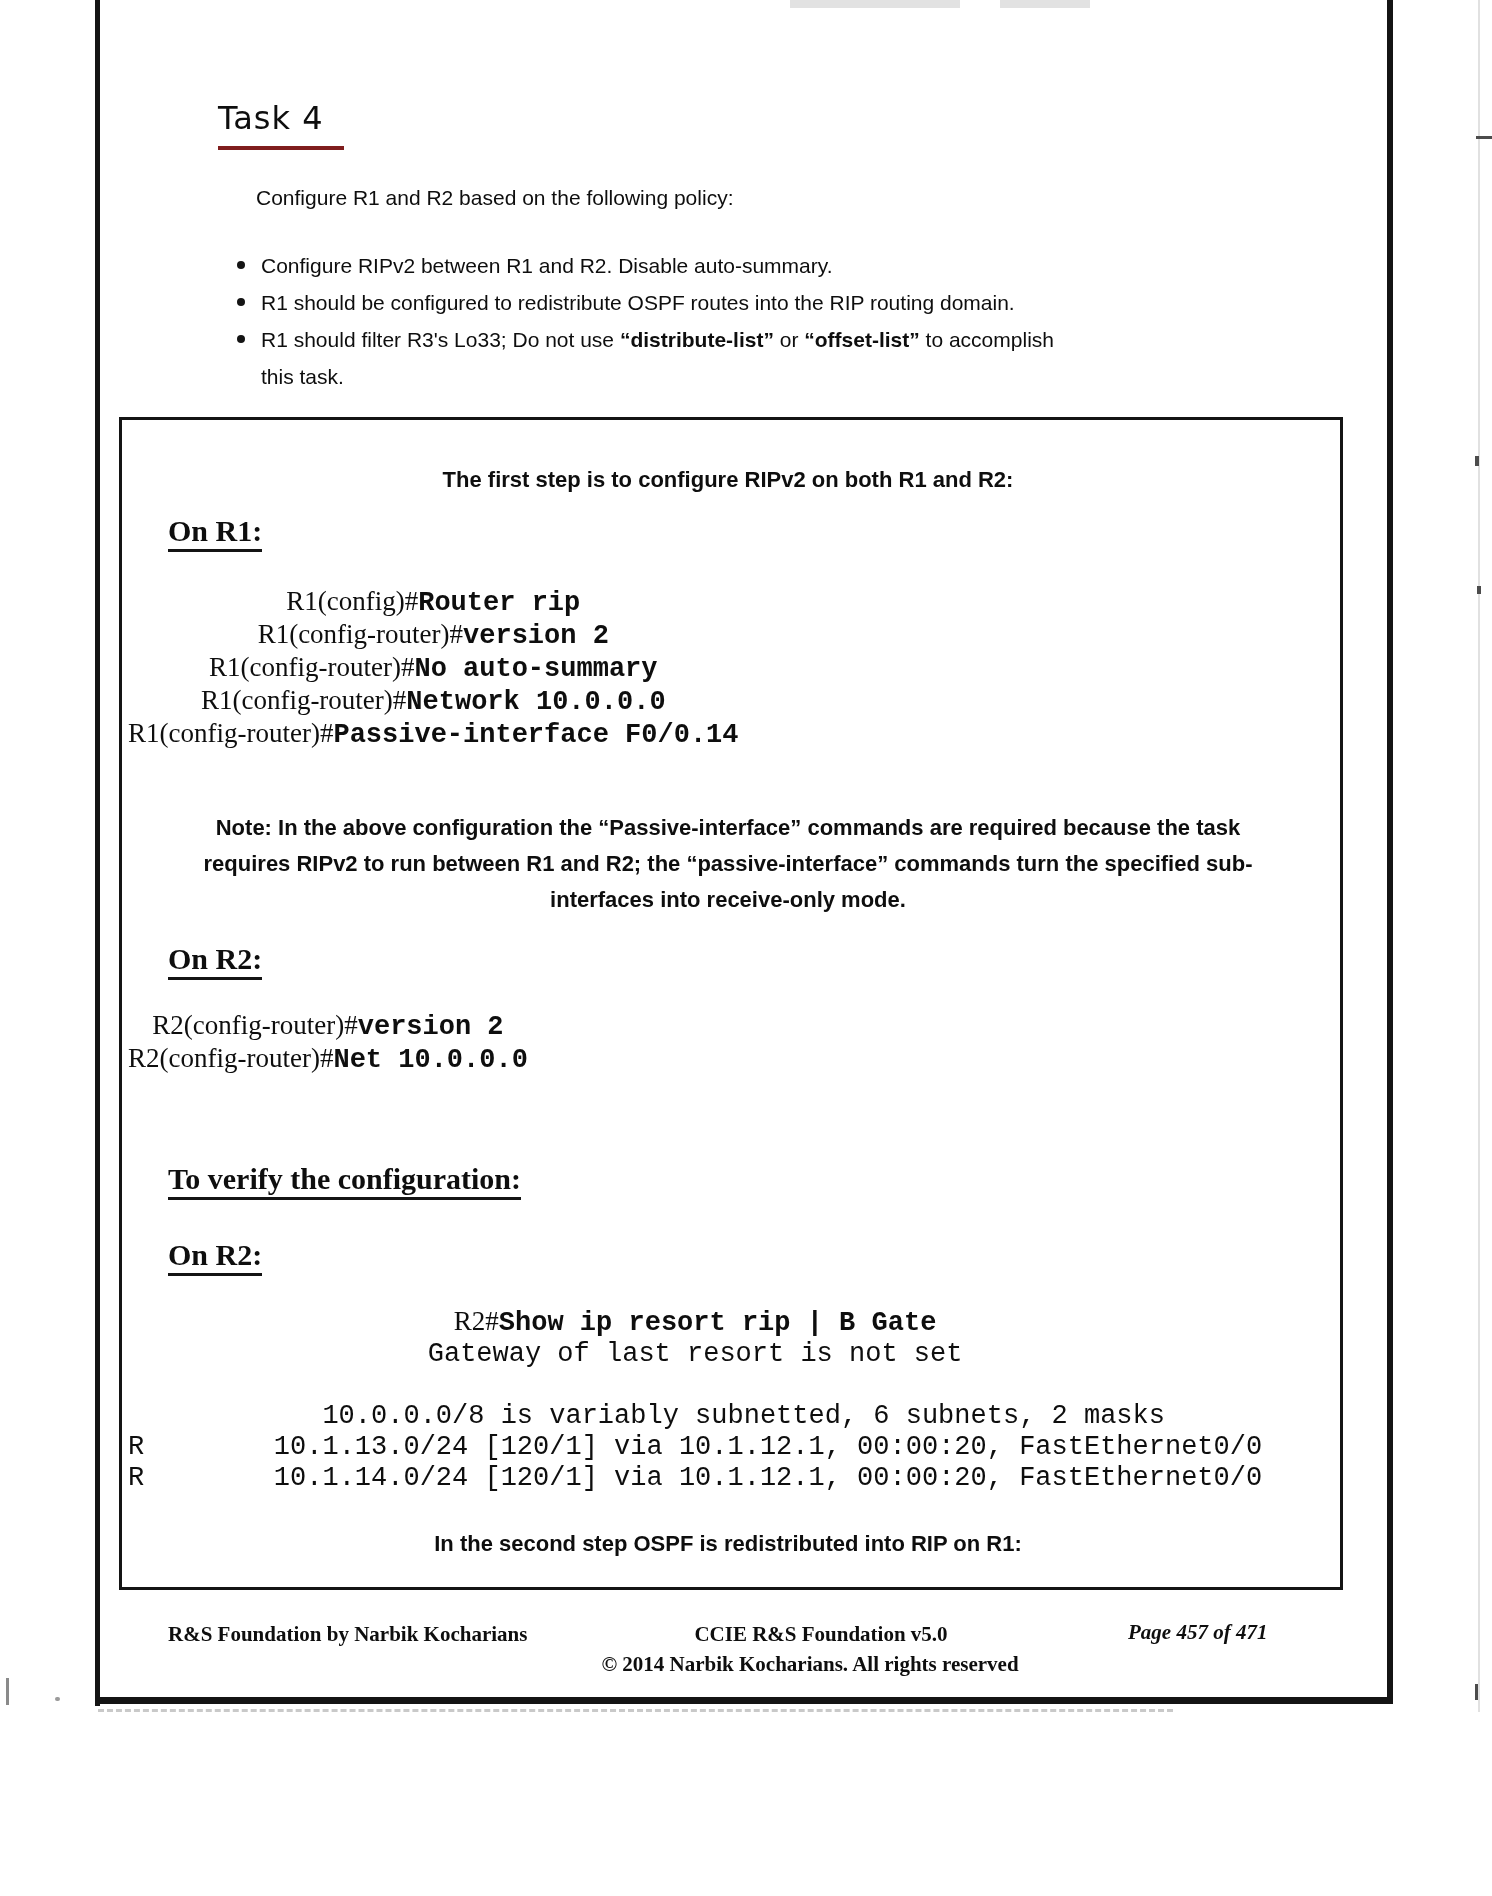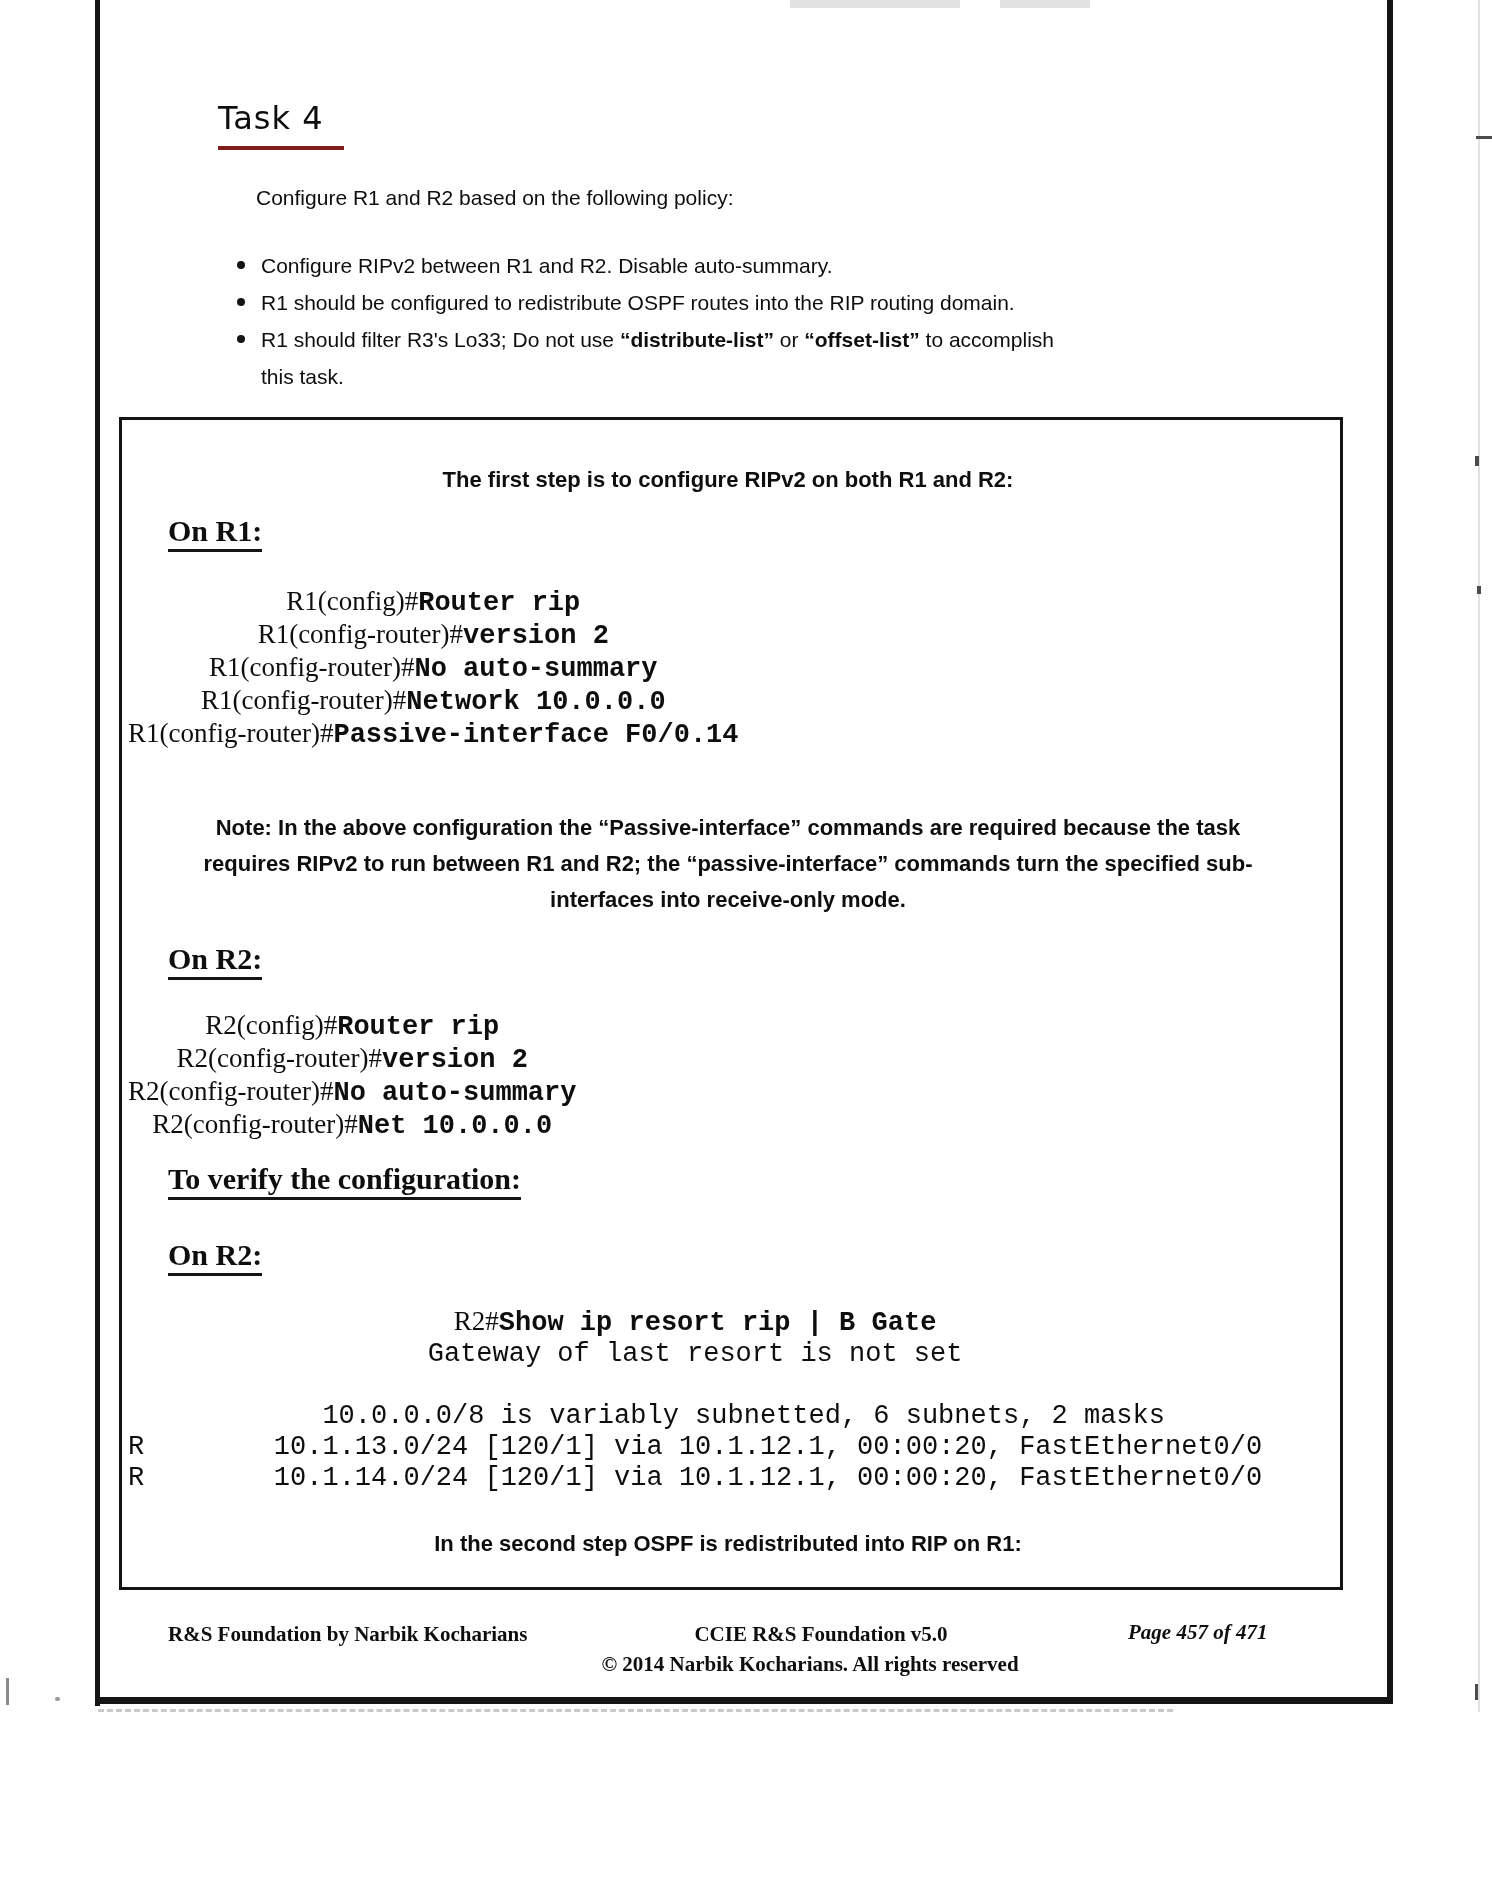--- a/index.html
+++ b/index.html
@@ -150,23 +150,21 @@
 
   <div class="para-bold pos-note">Note: In the above configuration the “Passive-interface” commands are required because the task
 requires RIPv2 to run between R1 and R2; the “passive-interface” commands turn the specified sub-
 interfaces into receive-only mode.</div>
 
   <div class="pos-onr2">
     <span class="shead">On R2:</span>
   </div>
 
   <div class="codeblock pos-code2">
-    <div class="codeline"><span class="prompt">R2(config)#</span><span class="cmd">Router rip</span></div>
     <div class="codeline"><span class="prompt">R2(config-router)#</span><span class="cmd">version 2</span></div>
-    <div class="codeline"><span class="prompt">R2(config-router)#</span><span class="cmd">No auto-summary</span></div>
     <div class="codeline"><span class="prompt">R2(config-router)#</span><span class="cmd">Net 10.0.0.0</span></div>
   </div>
 
   <div class="pos-verify">
     <span class="shead">To verify the configuration:</span>
   </div>
 
   <div class="pos-onr2b">
     <span class="shead">On R2:</span>
   </div>

